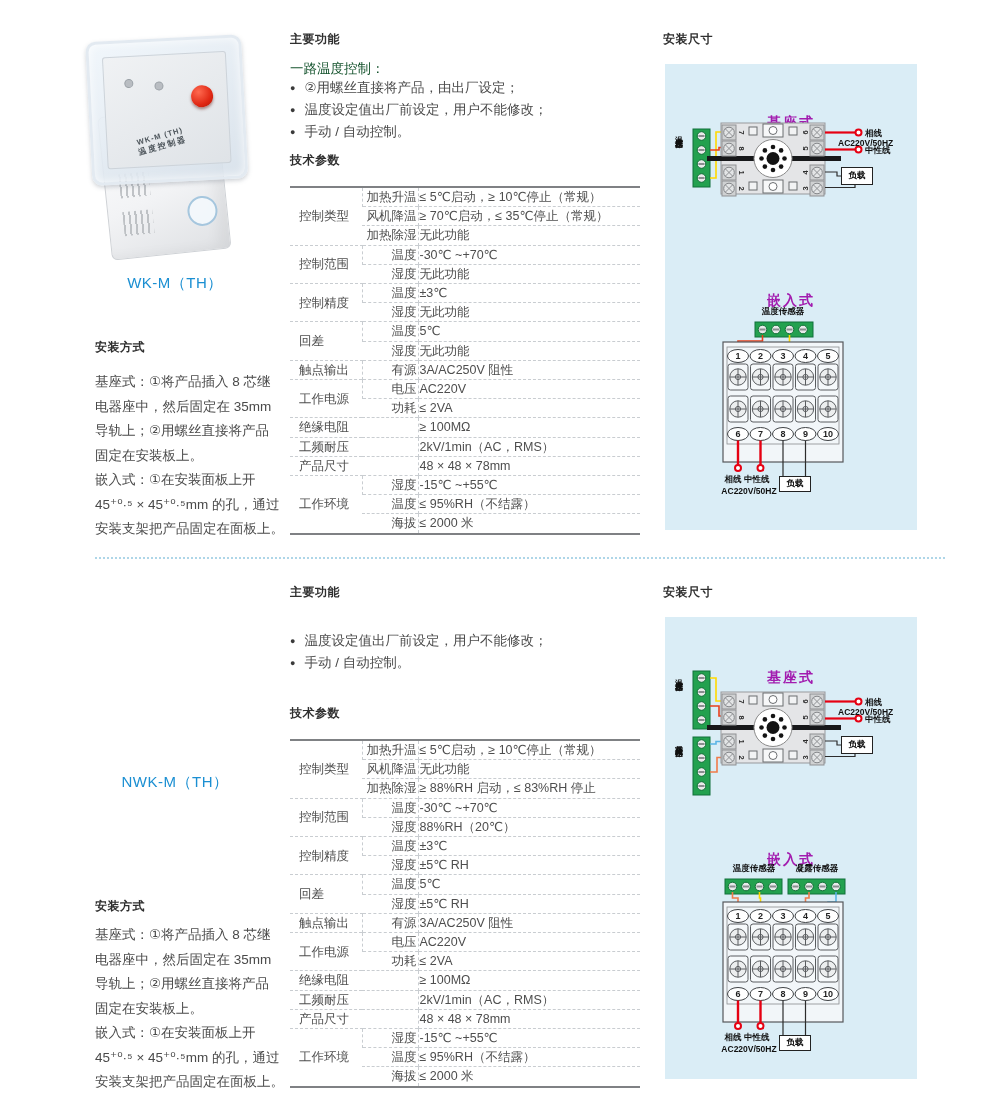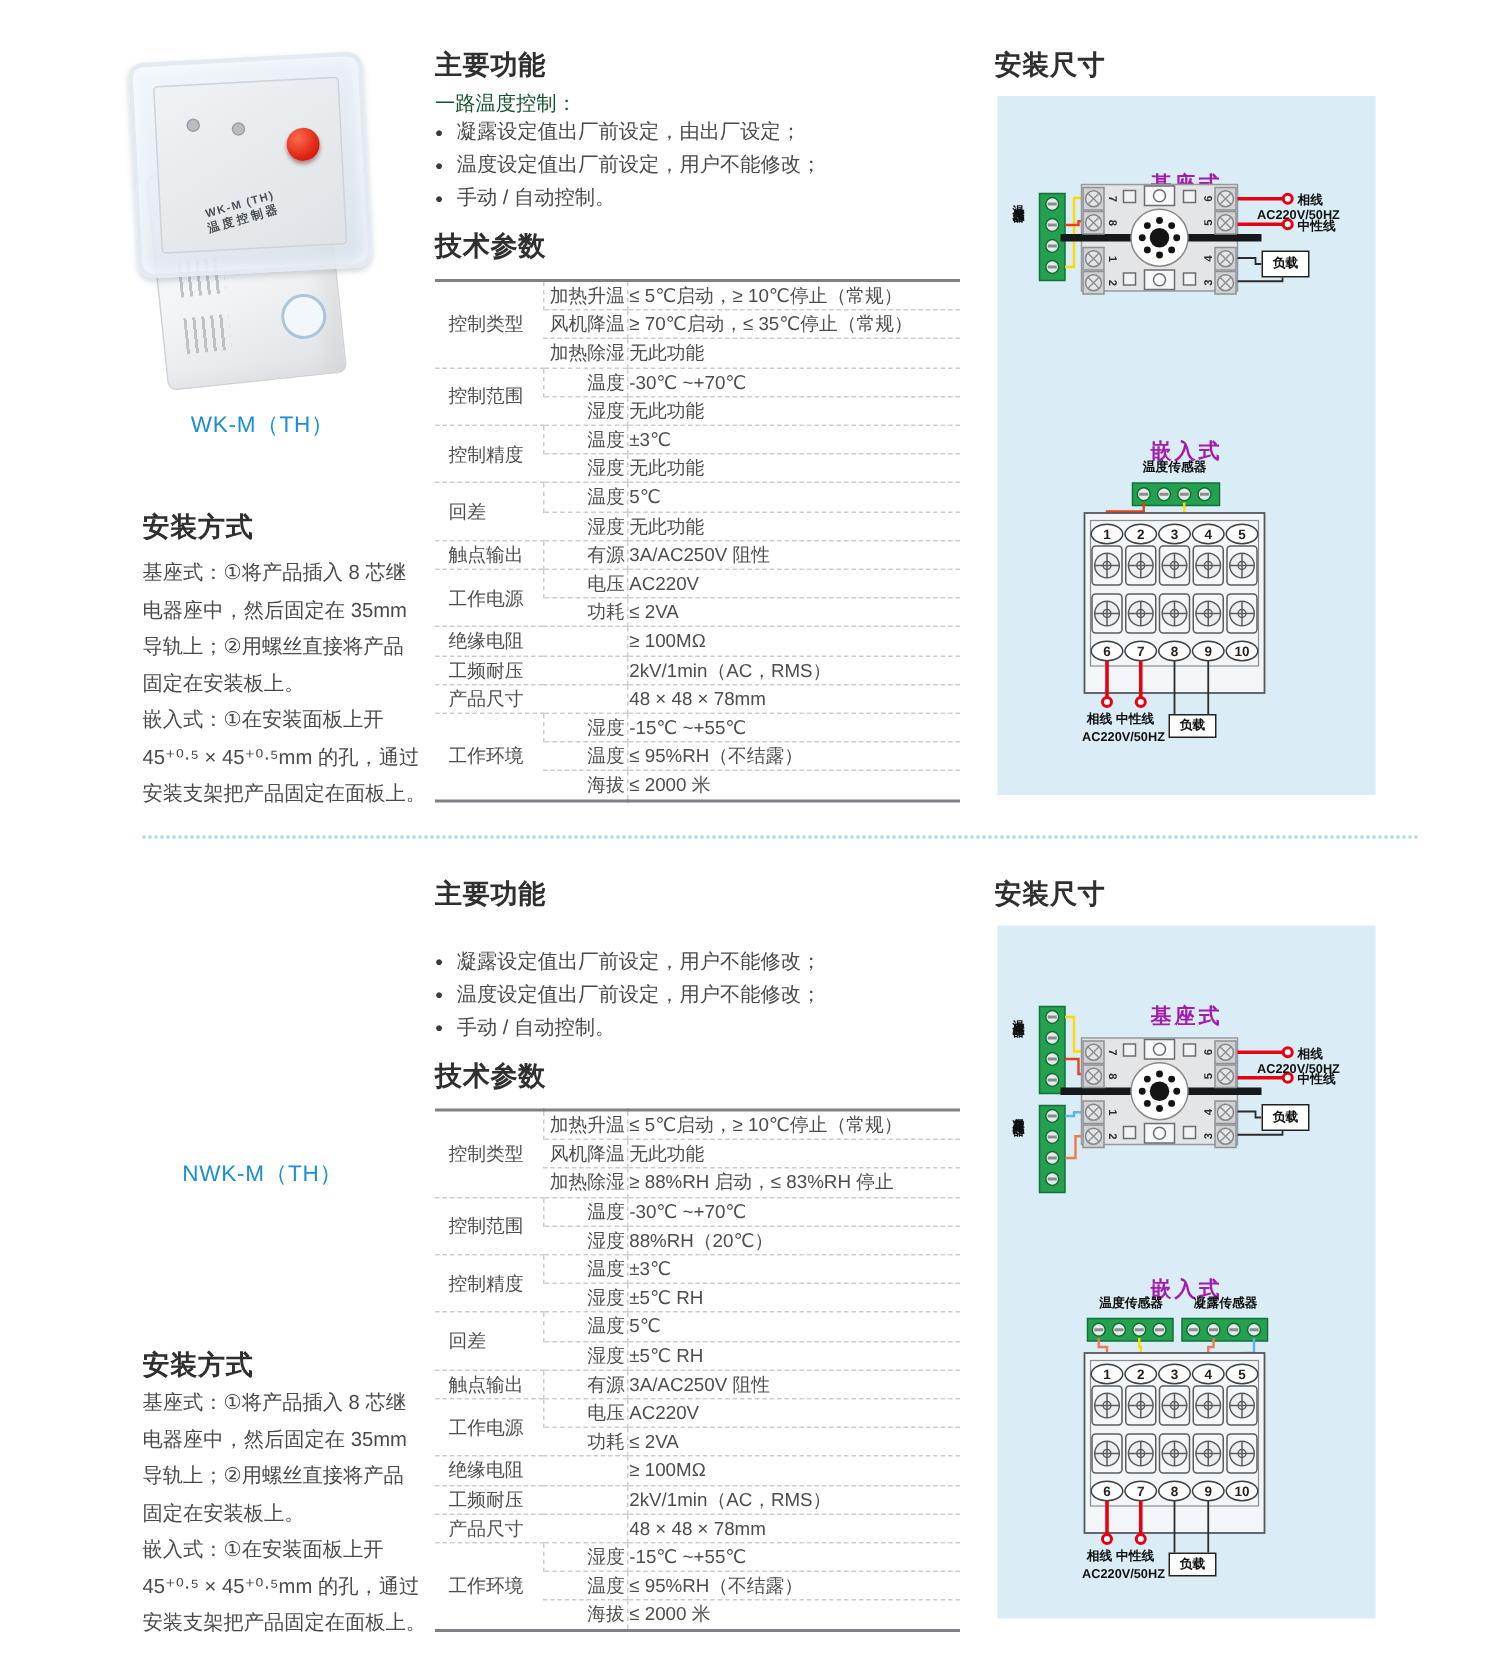--- a/index.html
+++ b/index.html
@@ -4,21 +4,21 @@
 <style>
   html,body{margin:0;padding:0;background:#fff;}
   .page{position:relative;width:1000px;height:1108px;background:#ffffff;overflow:hidden;
         font-family:"Liberation Sans","DejaVu Sans",sans-serif;color:#444;}
   .sec{position:absolute;left:0;width:1000px;}
   .sec.s1{top:0;height:553px;}
   .sec.s2{top:553px;height:555px;}
   .divider{position:absolute;top:557px;left:95px;width:850px;border-top:2px dotted #aed6e8;height:0;}
 
   
-  .h3{position:absolute;font-size:18px;font-weight:bold;color:#2f2f2f;letter-spacing:.5px;text-align:center;}
+  .h3{position:absolute;font-size:12px;font-weight:bold;color:#2f2f2f;letter-spacing:.5px;text-align:center;}
   .pname{position:absolute;left:85px;width:180px;text-align:center;font-size:15px;color:#1b8fd2;letter-spacing:.5px;}
   .s1 .pname{top:274px;} .s2 .pname{top:220px;}
   .inst-title{left:95px;} .s1 .inst-title{top:339px;} .s2 .inst-title{top:345px;}
   .inst-text{position:absolute;left:95px;top:370px;width:185px;font-size:13.5px;color:#4a4a4a;}
   .inst-text div{line-height:24.5px;white-space:nowrap;}
 
   
   .feat-title{left:290px;top:31px;}
   .intro{position:absolute;left:290px;top:60px;font-size:13.5px;color:#14532d;}
   .feat-list{position:absolute;left:290px;top:77px;margin:0;padding:0;list-style:none;font-size:13.5px;color:#4a4a4a;}
@@ -140,21 +140,21 @@
         <div>导轨上；②用螺丝直接将产品</div>
         <div>固定在安装板上。</div>
         <div>嵌入式：①在安装面板上开</div>
         <div>45⁺⁰·⁵ × 45⁺⁰·⁵mm 的孔，通过</div>
         <div>安装支架把产品固定在面板上。</div>
       </div>
 
     <div class="h3 feat-title">主要功能</div>
     <div class="intro">一路温度控制：</div>
     <ul class="feat-list">
-        <li>凝露设定值出厂前设定，由出厂设定；</li>
+        <li>②用螺丝直接将产品，由出厂设定；</li>
         <li>温度设定值出厂前设定，用户不能修改；</li>
         <li>手动 / 自动控制。</li>
       </ul>
 
     <div class="h3 spec-title">技术参数</div>
     <div class="spec-wrap">
       <table class="spec">
         <colgroup>
             <col style="width:72px">
             <col style="width:56px">
@@ -366,21 +366,20 @@
         <div>电器座中，然后固定在 35mm</div>
         <div>导轨上；②用螺丝直接将产品</div>
         <div>固定在安装板上。</div>
         <div>嵌入式：①在安装面板上开</div>
         <div>45⁺⁰·⁵ × 45⁺⁰·⁵mm 的孔，通过</div>
         <div>安装支架把产品固定在面板上。</div>
       </div>
 
     <div class="h3 feat-title">主要功能</div>
     <ul class="feat-list">
-        <li>凝露设定值出厂前设定，用户不能修改；</li>
         <li>温度设定值出厂前设定，用户不能修改；</li>
         <li>手动 / 自动控制。</li>
       </ul>
 
     <div class="h3 spec-title">技术参数</div>
     <div class="spec-wrap">
       <table class="spec">
         <colgroup>
             <col style="width:72px">
             <col style="width:56px">

